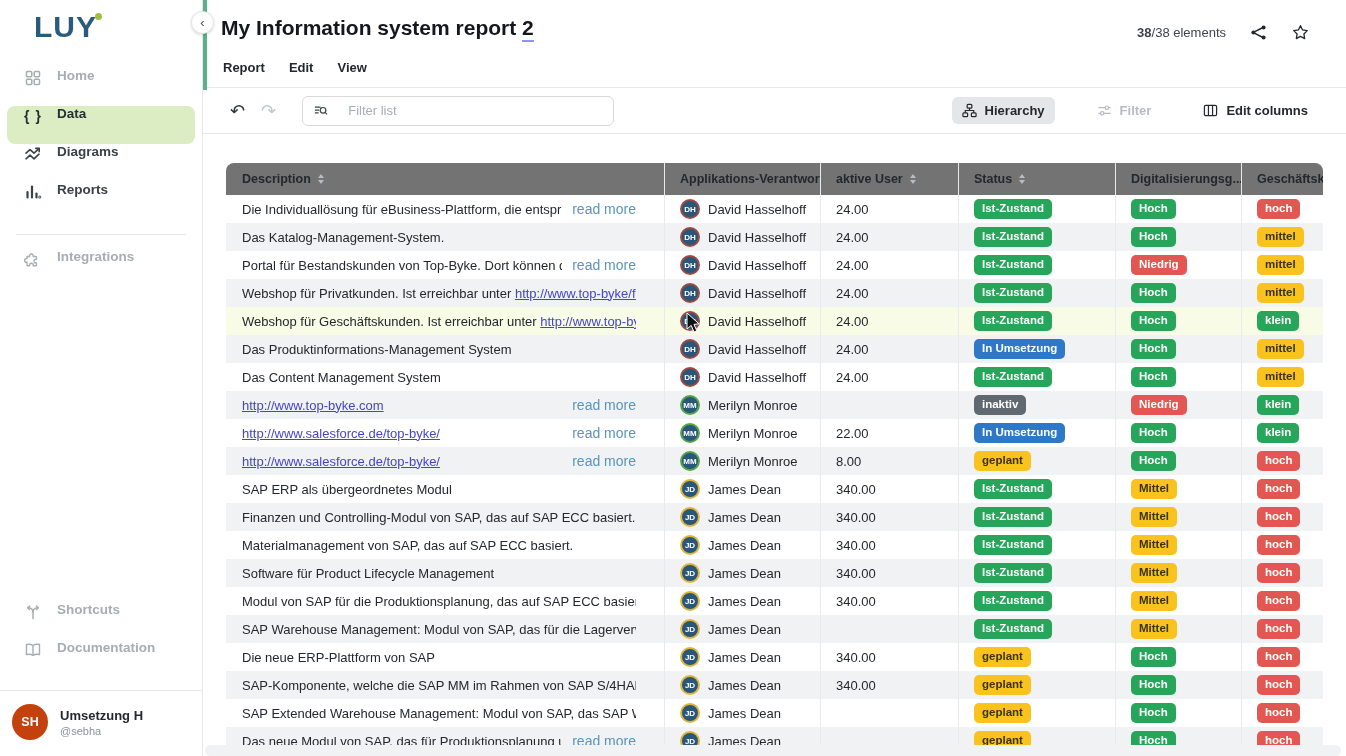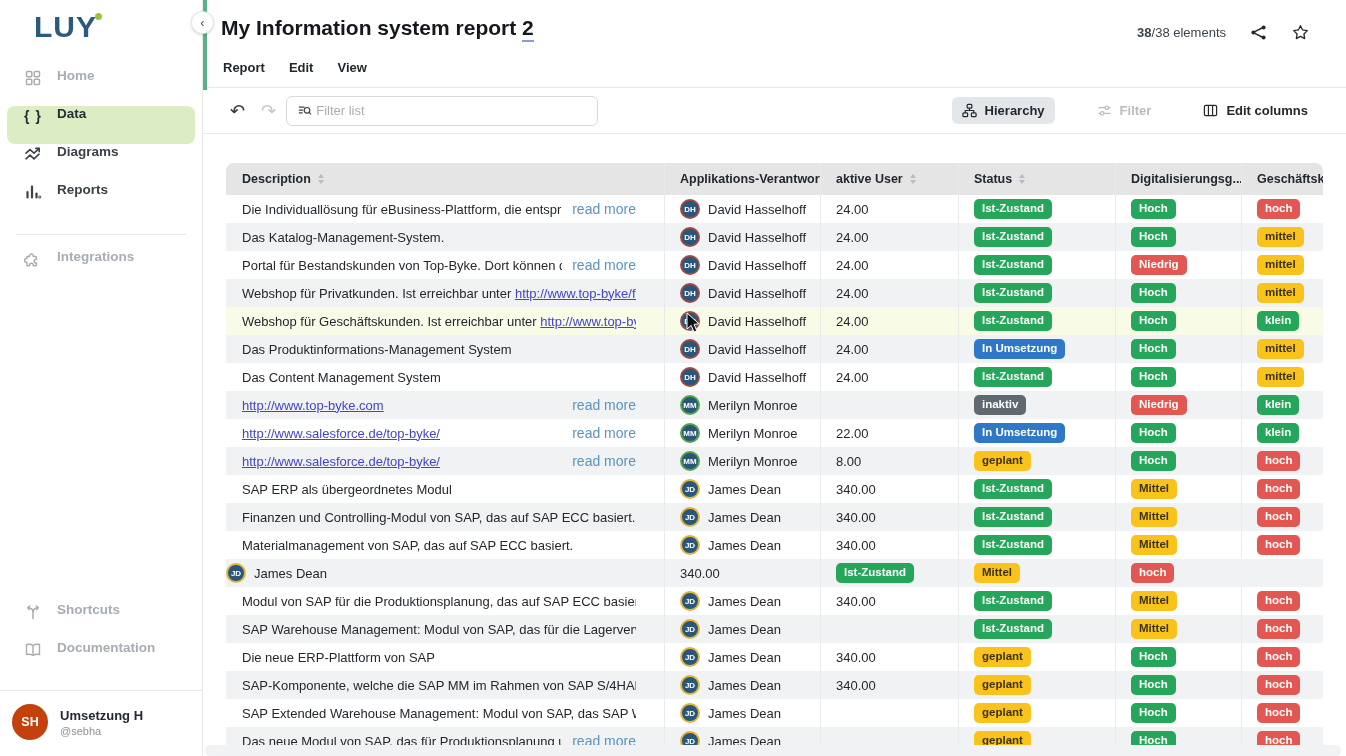--- a/index.html
+++ b/index.html
@@ -46,38 +46,38 @@
   .elements-count b { font-weight:700; }
   .icon-btn { width:20px; height:20px; display:flex; align-items:center; justify-content:center; cursor:pointer; }
   .icon-btn svg { width:17px; height:17px; }
   .menubar { display:flex; gap:24px; padding:18px 0 12px 20px; border-bottom:1px solid #e6e8ea; }
   .menu-item { font-size:13px; font-weight:700; color:#23282e; cursor:pointer; }
 
   .toolbar { height:46px; display:flex; align-items:center; border-bottom:1px solid #e6e8ea;
     padding:0 28px 0 27px; }
   .undo { font-size:18px; color:#2e353b; cursor:pointer; line-height:1; }
   .redo { font-size:18px; color:#c3c7cc; cursor:pointer; margin-left:16px; line-height:1; }
-  .filter-input { margin-left:10px; width:312px; height:30px; border:1px solid #d7dadd; border-radius:6px;
-    display:flex; align-items:center; padding:0 10px; gap:4px; background:#fff; }
+  .filter-input { margin-left:26px; width:312px; height:30px; border:1px solid #d7dadd; border-radius:6px;
+    display:flex; align-items:center; padding:0 10px; gap:20px; background:#fff; }
   .filter-input svg { width:15px; height:15px; flex-shrink:0; }
   .filter-input input { border:none; outline:none; font-size:13px; color:#23282e; width:100%;
     font-family:inherit; }
   .filter-input input::placeholder { color:#a8aeb5; }
   .toolbar-right { margin-left:auto; display:flex; align-items:center; gap:32px; }
   .tool-btn { display:flex; align-items:center; gap:8px; font-size:13px; font-weight:700;
     color:#23282e; cursor:pointer; padding:6px 10px; border-radius:6px; }
   .tool-btn svg { width:15px; height:15px; }
   .tool-btn.selected { background:#e4e7ea; }
   .tool-btn.disabled { color:#b6bcc2; cursor:default; }
 
   
   .content { padding:29px 0 0 23px; }
   .table { width:1097px; overflow:hidden; }
   .thead, .trow { display:grid; grid-template-columns:438px 156px 138px 157px 126px 120px; }
-  .thead { background:#e5e5e5; height:32px; border-radius:8px 8px 0 0; }
+  .thead { background:#737373; height:32px; border-radius:8px 8px 0 0; }
   .th { display:flex; align-items:center; font-size:12.5px; font-weight:700; color:#23282e;
     padding-left:16px; white-space:nowrap; overflow:hidden; cursor:pointer; }
   .th + .th, .td + .td { border-left:1px solid #e9eaec; }
   .th:nth-child(n+2), .td:nth-child(n+2) { padding-left:15px; }
   .sort { display:inline-flex; flex-direction:column; gap:2px; margin-left:7px; }
   .sort i { width:0; height:0; border-left:3.5px solid transparent; border-right:3.5px solid transparent; }
   .sort .up { border-bottom:4px solid #b6bcc2; }
   .sort .dn { border-top:4px solid #b6bcc2; }
   .trow { height:28px; background:#fff; cursor:pointer; }
   .trow.alt { background:#f1f2f4; }
@@ -540,20 +540,23 @@
                 <span class="badge" style="background: rgb(38, 166, 90);">Ist-Zustand</span>
               </div>
               <div class="td">
                 <span class="badge dark-text" style="background: rgb(249, 194, 29);">Mittel</span>
               </div>
               <div class="td">
                 <span class="badge" style="background: rgb(226, 87, 82);">hoch</span>
               </div>
             </div>
             <div class="trow alt">
+              <div class="td desc">
+                <span class="desc-content">Software für Product Lifecycle Management</span>
+              </div>
               <div class="td owner">
                 <span class="avatar-sm" style="background: rgb(42, 86, 121); border-color: rgb(223, 182, 60);">JD</span>
                 <span>James Dean</span>
               </div>
               <div class="td">340.00</div>
               <div class="td">
                 <span class="badge" style="background: rgb(38, 166, 90);">Ist-Zustand</span>
               </div>
               <div class="td">
                 <span class="badge dark-text" style="background: rgb(249, 194, 29);">Mittel</span>

